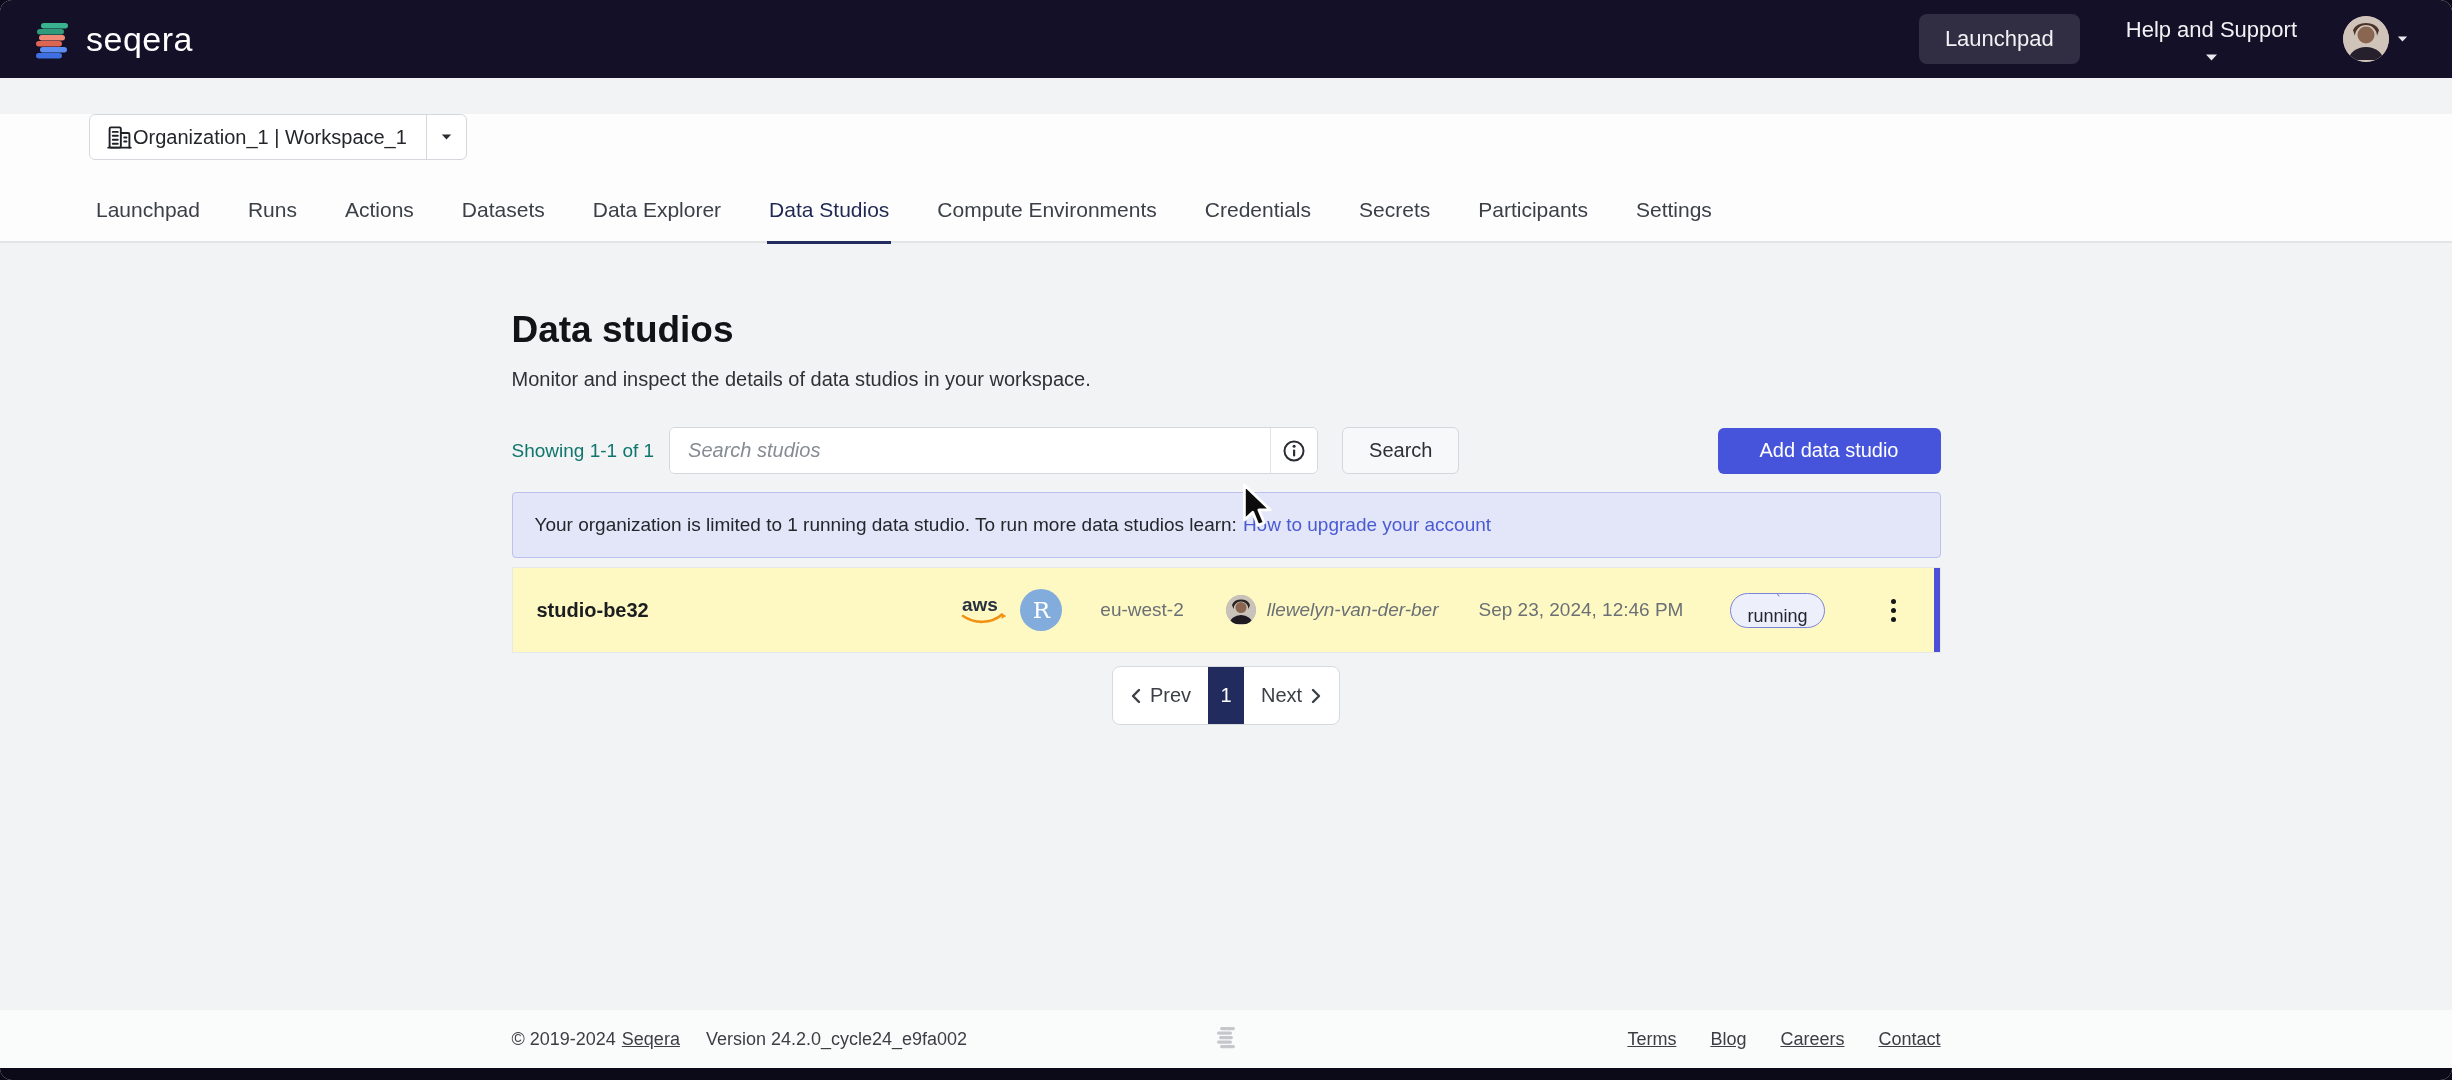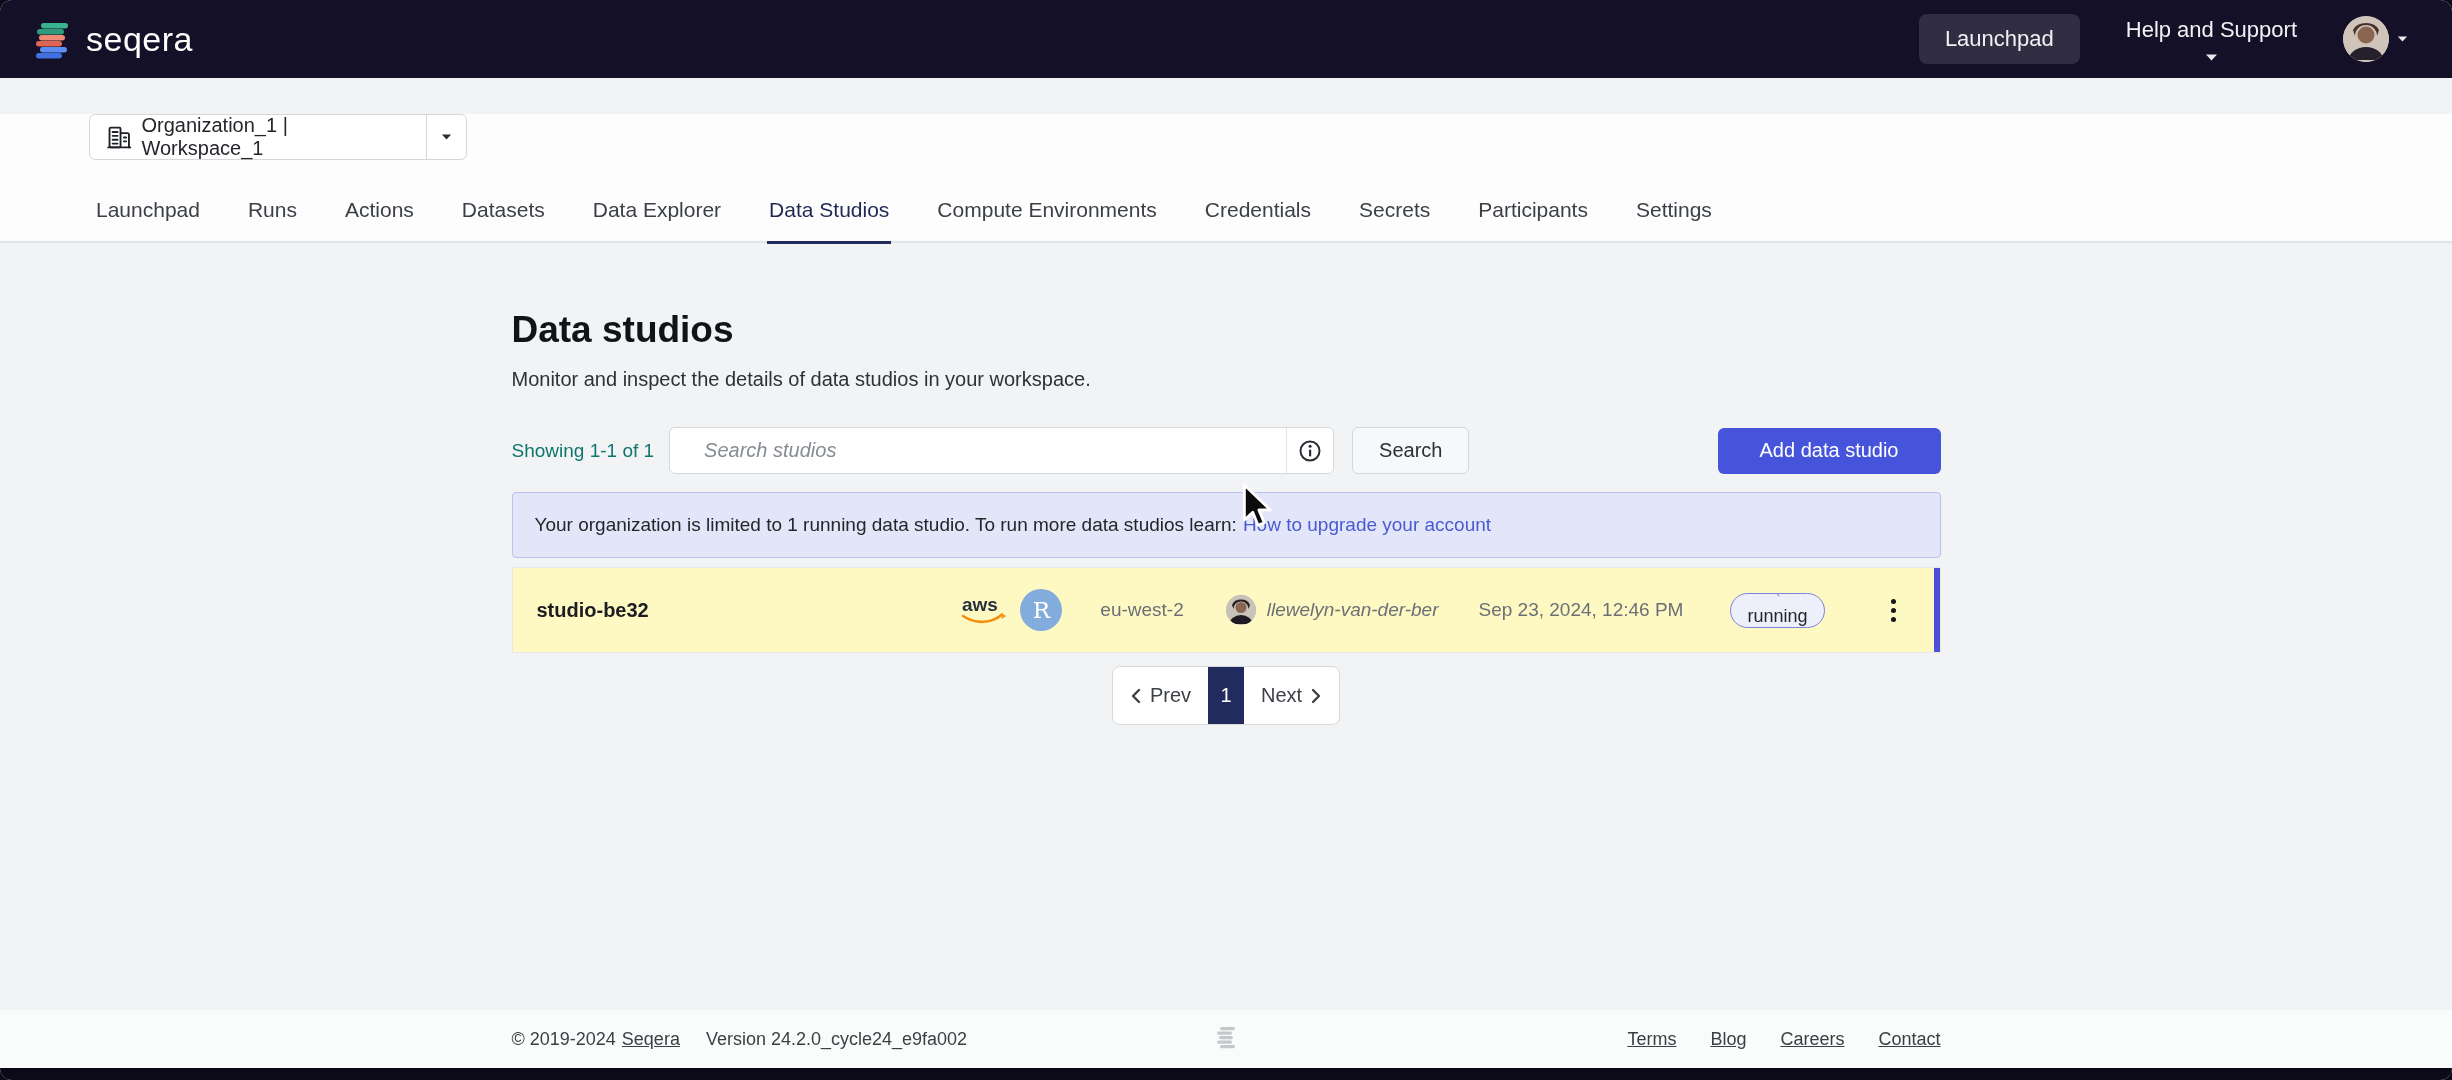--- a/index.html
+++ b/index.html
@@ -16,40 +16,40 @@
     padding:12px 26px;border-radius:8px;font-family:inherit;cursor:pointer;}
   .help{display:flex;align-items:center;gap:10px;color:#f2f2f5;font-size:22px;cursor:pointer;flex-direction:column;}
   .user-menu{display:flex;align-items:center;gap:8px;cursor:pointer;}
   .avatar{width:46px;height:46px;border-radius:50%;overflow:hidden;background:#cfc3ba;flex:0 0 auto;}
   .caret{color:#e8e8ee;}
 
   
   .subnav{background:#fdfdfe;}
   .ws-selector{margin:36px 0 0 89px;height:46px;width:378px;background:#fff;border:1px solid #d4d7db;
     border-radius:6px;display:flex;align-items:center;}
-  .ws-main{display:flex;align-items:center;gap:9px;padding:0 16px;flex:1;cursor:pointer;}
+  .ws-main{display:flex;align-items:center;gap:0;padding:0 16px;flex:1;cursor:pointer;}
   .ws-label{font-size:20px;color:#24262b;}
   .ws-caret{width:40px;align-self:stretch;border-left:1px solid #d4d7db;display:flex;align-items:center;
     justify-content:center;color:#2a2d33;cursor:pointer;}
   .tabs{display:flex;gap:44px;padding-left:94px;margin-top:37px;border-bottom:2px solid #e3e4e6;}
   .tab{font-size:21px;color:#3b3f46;padding:0 2px 19px;cursor:pointer;white-space:nowrap;position:relative;top:1px;border-bottom:3px solid transparent;margin-bottom:-2px;}
   .tab.active{color:#1f2752;font-weight:500;border-bottom-color:#232c5e;}
 
   
   .container{width:1429px;margin:0 auto;}
   .page-title{margin:66px 0 0;font-size:37px;font-weight:700;color:#121317;}
   .page-sub{margin:17px 0 0;font-size:20px;color:#2e3136;}
 
   .toolbar{margin-top:36px;display:flex;align-items:center;}
   .showing{font-size:19px;color:#0f766e;margin-right:15px;white-space:nowrap;}
-  .input-group{display:flex;align-items:stretch;height:47px;background:#fff;border:1px solid #d4d7db;border-radius:6px;overflow:hidden;padding-left:16px;}
+  .input-group{display:flex;align-items:stretch;height:47px;background:#fff;border:1px solid #d4d7db;border-radius:6px;overflow:hidden;}
   .search-input{width:600px;border:none;outline:none;padding:0 18px;font-size:20px;font-family:inherit;color:#24262b;}
   .search-input::placeholder{font-style:italic;color:#868c93;}
   .info-seg{width:47px;border-left:1px solid #e2e4e7;display:flex;align-items:center;justify-content:center;cursor:pointer;background:#fff;}
-  .search-btn{margin-left:18px;height:47px;padding:0 26px;background:#f7f8f9;border:1px solid #d4d7db;border-radius:6px;
+  .search-btn{margin-left:24px;height:47px;padding:0 26px;background:#f7f8f9;border:1px solid #d4d7db;border-radius:6px;
     font-size:20px;color:#2c2f34;font-family:inherit;cursor:pointer;}
   .add-btn{margin-left:auto;height:46px;padding:0 42px;background:#4554db;color:#fff;border:none;border-radius:6px;
     font-size:20px;font-weight:500;font-family:inherit;cursor:pointer;}
 
   .banner{margin-top:18px;height:66px;background:#e3e6f9;border:1px solid #b9c1ec;border-radius:4px;
     display:flex;align-items:center;padding:0 22px;font-size:19px;color:#23262b;}
   .banner a{color:#4a5ad3;margin-left:6px;cursor:pointer;}
 
   .studio-row{margin-top:9px;height:86px;background:#fef9c3;border:1px solid #e6e8ea;position:relative;
     display:flex;align-items:center;padding:0 38px 0 24px;}

